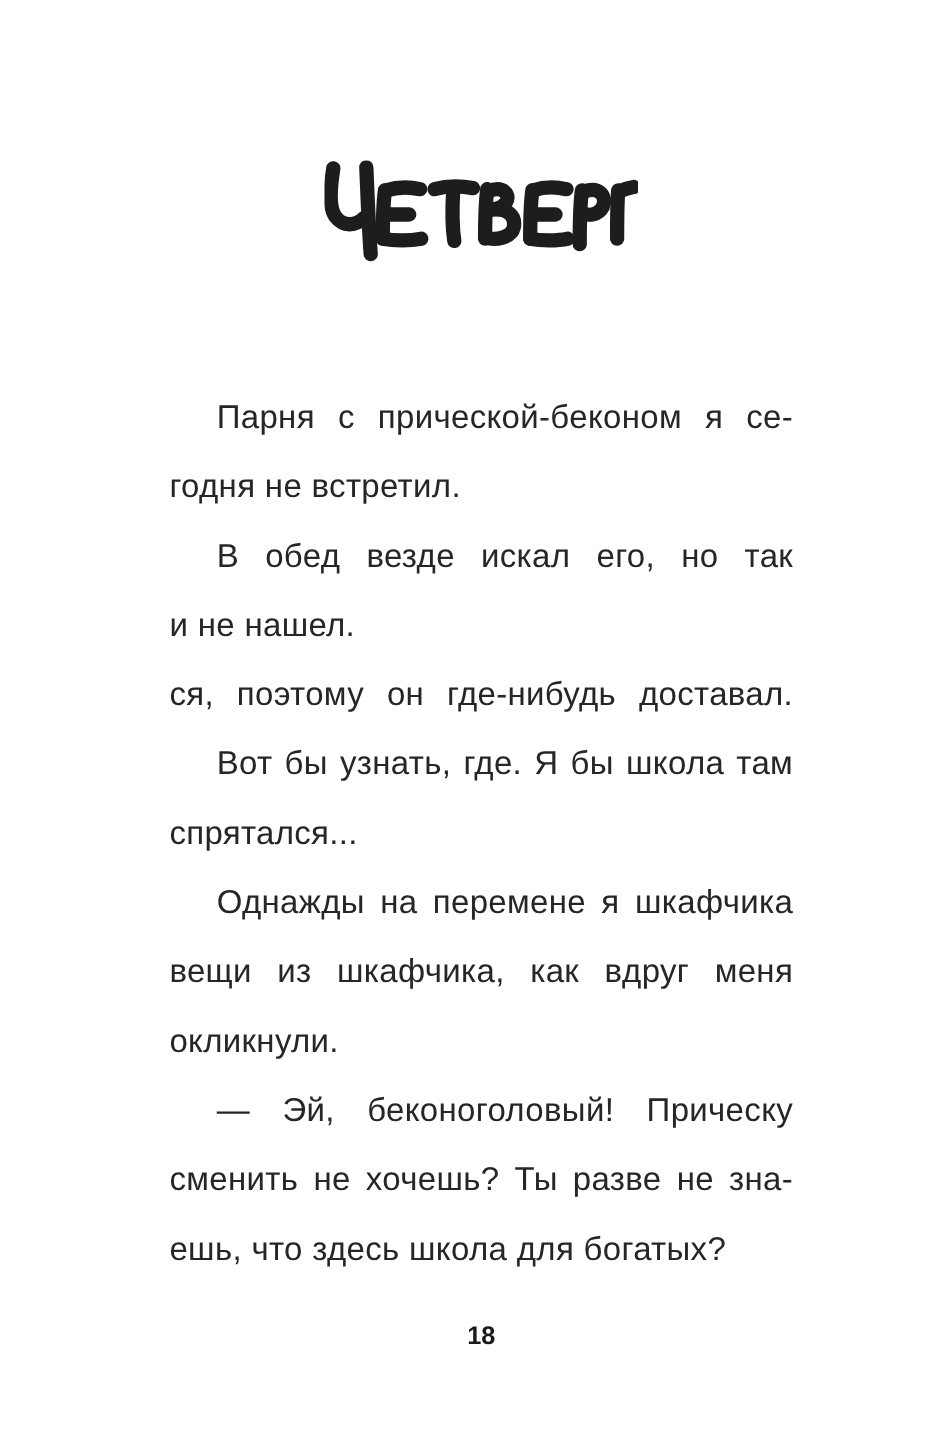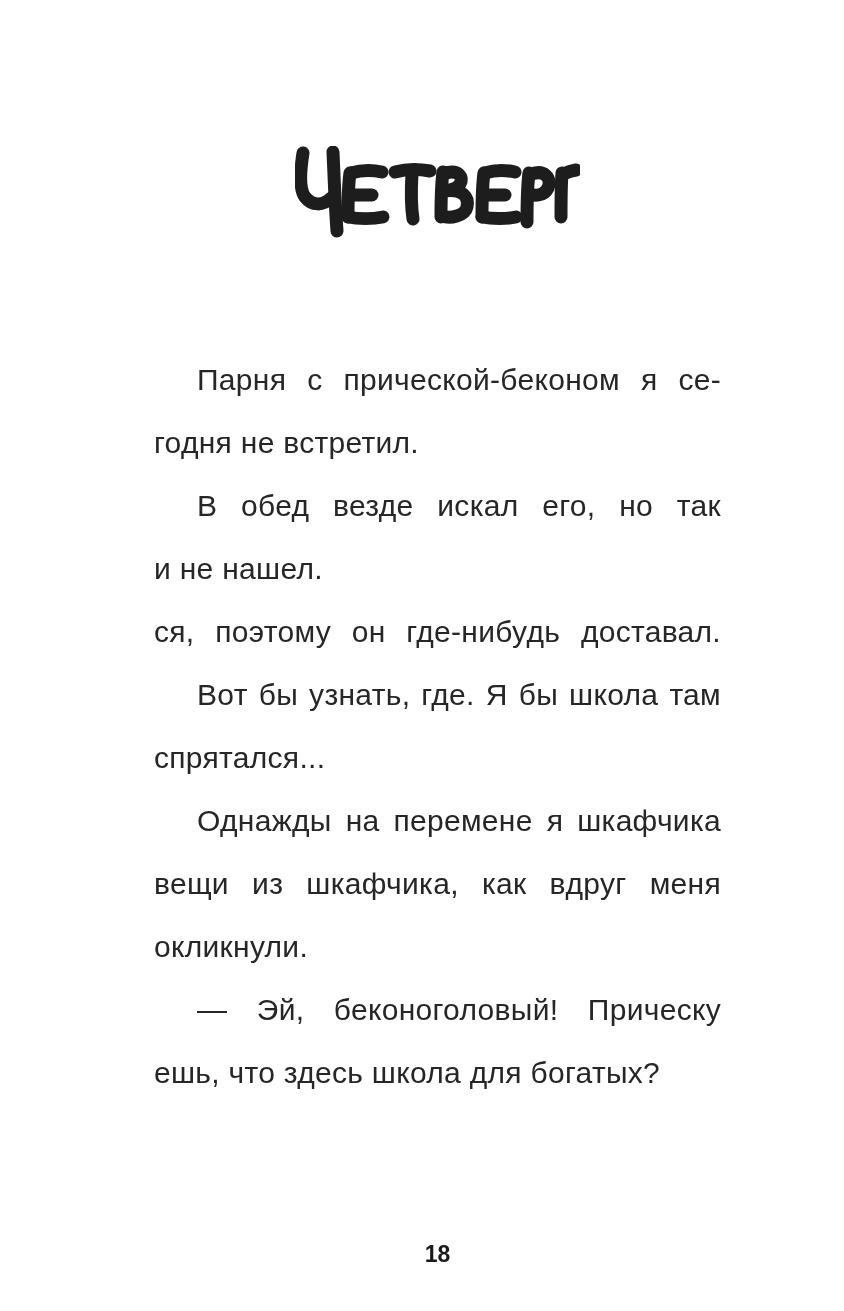--- a/index.html
+++ b/index.html
@@ -46,21 +46,20 @@
   .line.indent { padding-left: 43px; }
   
   .folio {
     position: absolute;
     left: 150px; top: 1200px; width: 575px;
     text-align: center;
     color: #1a1a1a;
     font-size: 23px;
     font-weight: 700;
     line-height: 28px;
-    margin-top: 40px;
   }
 </style>
 </head>
 <body>
 
 <div class="page">
 
   <header class="chapter-header">
     <span class="sr-only">Четверг</span>
     <svg width="285" height="92" viewBox="0 0 285 92" role="img" fill="none" stroke="#1d1d1d" stroke-width="13" stroke-linecap="round" stroke-linejoin="round" aria-label="Четверг">
@@ -112,18 +111,19 @@
     <p class="line">годня не встретил.</p>
     <p class="line indent justify">В обед везде искал его, но так</p>
     <p class="line">и не нашел.</p>
     <p class="line justify">ся, поэтому он где-нибудь доставал.</p>
     <p class="line indent justify">Вот бы узнать, где. Я бы школа там</p>
     <p class="line">спрятался...</p>
     <p class="line indent justify">Однажды на перемене я шкафчика</p>
     <p class="line justify">вещи из шкафчика, как вдруг меня</p>
     <p class="line">окликнули.</p>
     <p class="line indent justify">— Эй, беконоголовый! Прическу</p>
+    <p class="line justify">сменить не хочешь? Ты разве не зна-</p>
     <p class="line">ешь, что здесь школа для богатых?</p>
   </main>
 
   <footer class="folio">18</footer>
 
 </div>
 
 </body></html>

